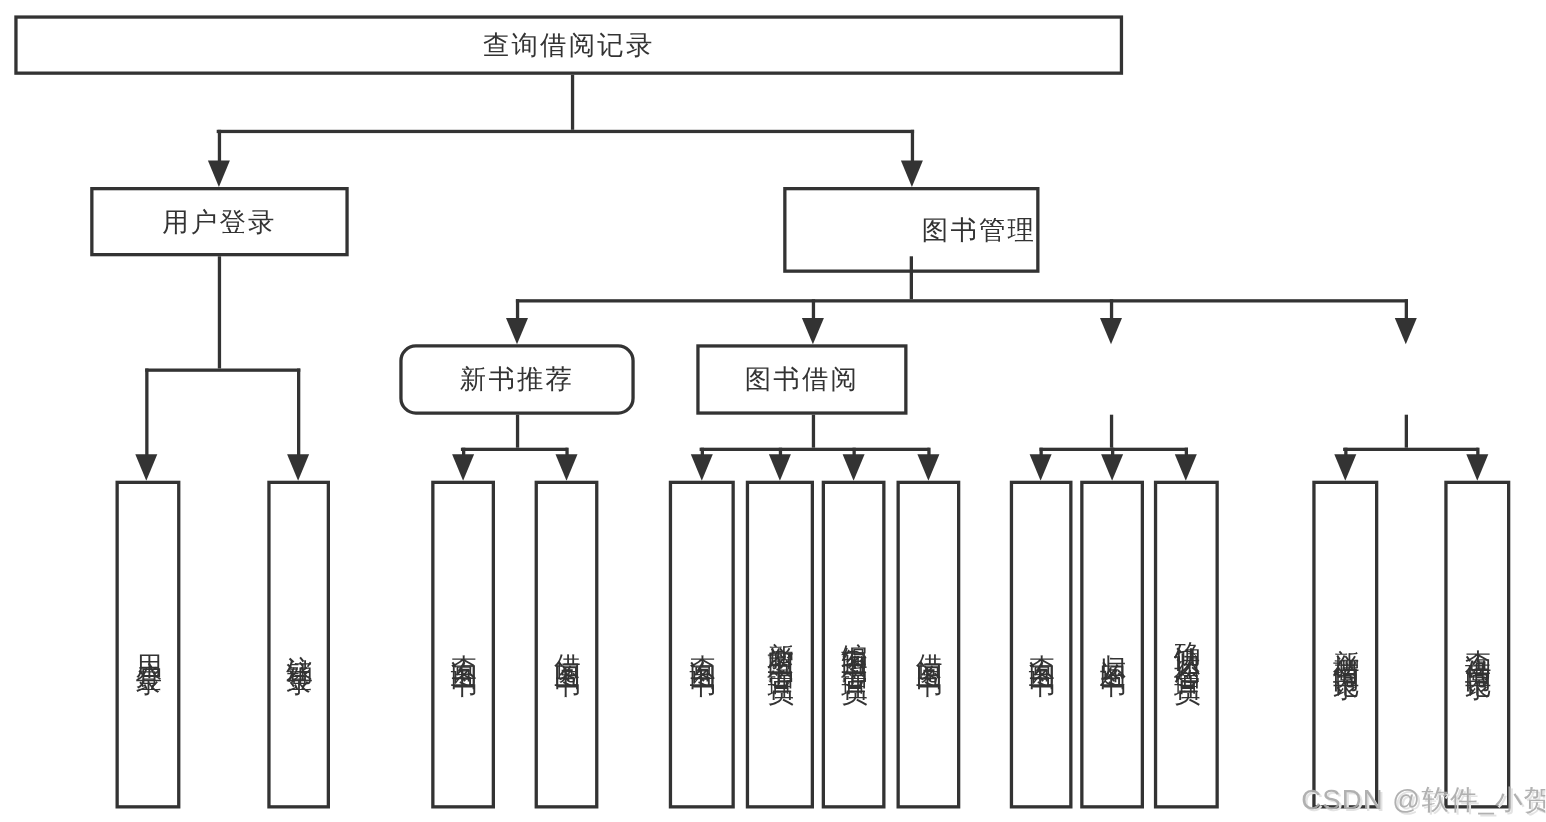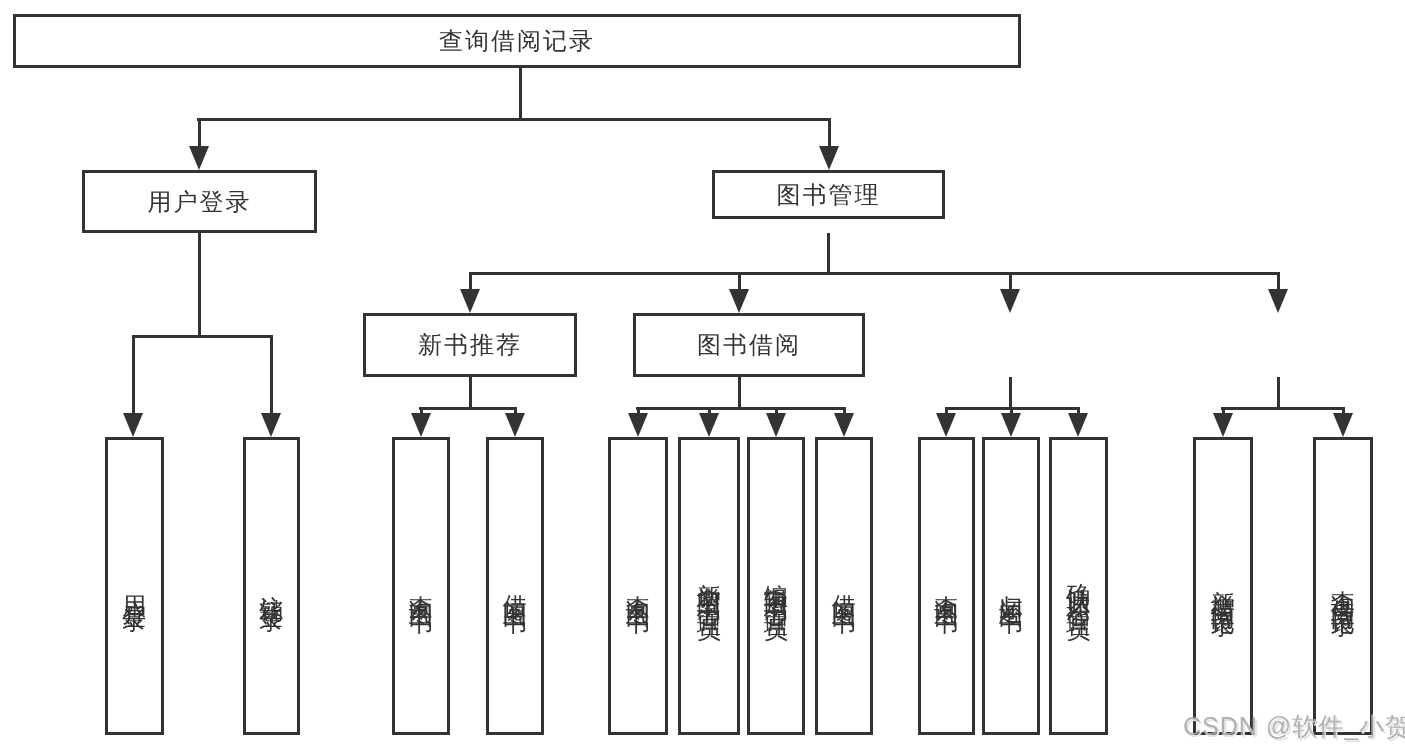--- a/index.html
+++ b/index.html
@@ -91,40 +91,40 @@
   </div>
 
   <div class="vline" style="left:519px; top:68px; height:50px;"></div>
   <div class="hline" style="left:197px; top:118px; width:634px;"></div>
   <div class="arrow" style="left:199px; top:118px; height:52px;"></div>
   <div class="arrow" style="left:829px; top:118px; height:52px;"></div>
 
   <div class="hbox" style="left:82px; top:170px; width:235px; height:63px;">
     <span>用户登录</span>
   </div>
-  <div class="hbox" style="left:712px; top:170px; width:233px; height:49px;">
+  <div class="hbox" style="left:712px; top:170px; width:233px; height:78px;justify-content:flex-end;">
     <span>图书管理</span>
   </div>
 
   <div class="vline" style="left:198px; top:233px; height:102px;"></div>
   <div class="hline" style="left:132px; top:335px; width:141px;"></div>
   <div class="arrow" style="left:133px; top:335px; height:102px;"></div>
   <div class="arrow" style="left:271px; top:335px; height:102px;"></div>
 
   <div class="vline" style="left:827px; top:233px; height:39px;"></div>
   <div class="hline" style="left:469px; top:272px; width:811px;"></div>
   <div class="arrow" style="left:470px; top:272px; height:41px;"></div>
   <div class="arrow" style="left:739px; top:272px; height:41px;"></div>
   <div class="arrow" style="left:1010px; top:272px; height:41px;"></div>
   <div class="arrow" style="left:1278px; top:272px; height:41px;"></div>
 
-  <div class="hbox" style="left:363px; top:313px; width:214px; height:64px;">
+  <div class="hbox" style="left:363px; top:313px; width:214px; height:64px;border-radius:15px;">
     <span>新书推荐</span>
   </div>
-  <div class="hbox" style="left:633px; top:313px; width:232px; height:64px;font-family:Liberation Serif, serif;">
+  <div class="hbox" style="left:633px; top:313px; width:192px; height:64px;font-family:Liberation Serif, serif;">
     <span>图书借阅</span>
   </div>
 
   <div class="vline" style="left:469px; top:377px; height:30px;"></div>
   <div class="hline" style="left:419px; top:407px; width:97px;"></div>
   <div class="arrow" style="left:421px; top:407px; height:30px;"></div>
   <div class="arrow" style="left:515px; top:407px; height:30px;"></div>
 
   <div class="vline" style="left:738px; top:377px; height:30px;"></div>
   <div class="hline" style="left:636px; top:407px; width:209px;"></div>

